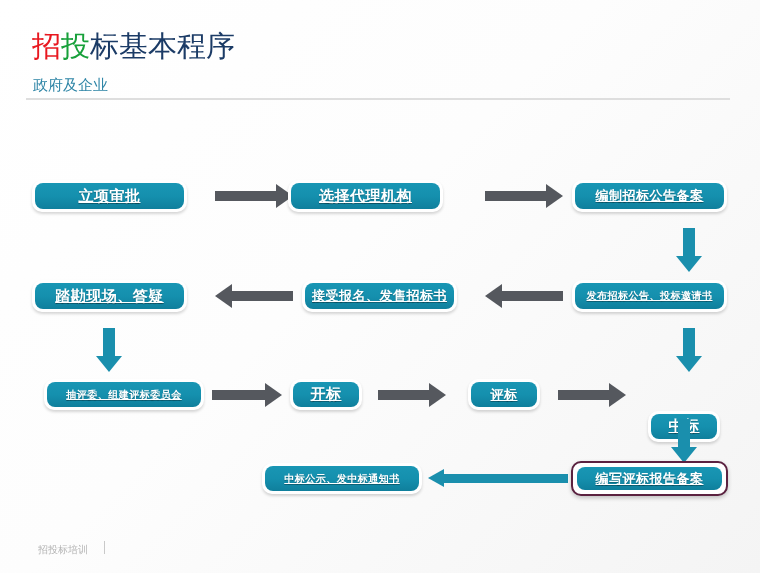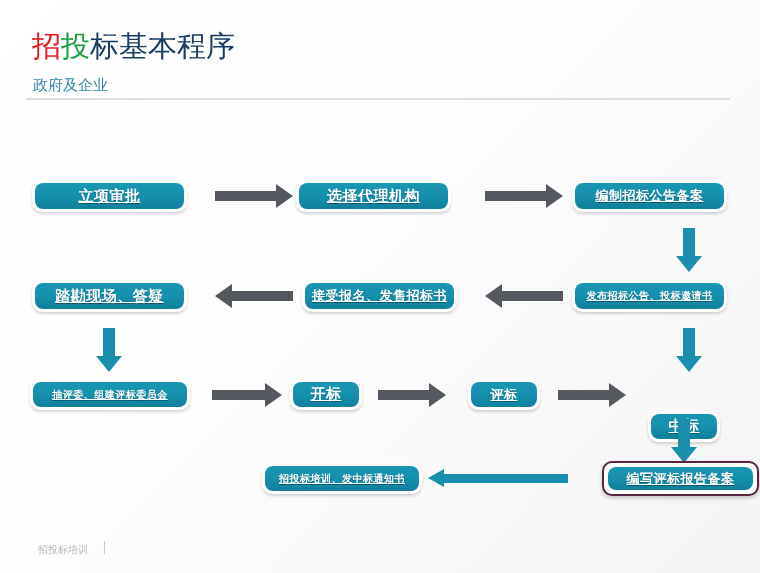--- a/index.html
+++ b/index.html
@@ -59,21 +59,20 @@
     letter-spacing: 0.5px;
     text-shadow: 0 1px 1px rgba(0,0,0,0.28);
     white-space: nowrap;
     text-decoration: underline;
   }
   .node.selected {
     background: #ffffff;
     border: 2px solid #5b2240;
     padding: 4px;
     box-shadow: 0 2px 4px rgba(0,0,0,0.22);
-    margin-left: 31px;
   }
   .fs-lg .inner { font-size: 15px; }
   .fs-md .inner { font-size: 13px; }
   .fs-sm .inner { font-size: 10px; }
 
   
   .garrow { position: absolute; }
   .garrow .shaft {
     position: absolute; background: #55585e;
   }
@@ -133,21 +132,21 @@
 
   <div class="node fs-lg" style="left:32px; top:180px; width:155px; height:32px;">
     <div class="inner">立项审批</div>
   </div>
 
   <div class="garrow right" style="left:215px; top:184px; width:78px; height:24px;">
     <div class="shaft" style="width:62px;"></div>
     <div class="head"></div>
   </div>
 
-  <div class="node fs-lg" style="left:296px; top:180px; width:155px; height:32px;">
+  <div class="node fs-lg" style="left:288px; top:180px; width:155px; height:32px;">
     <div class="inner">选择代理机构</div>
   </div>
 
   <div class="garrow right" style="left:485px; top:184px; width:78px; height:24px;">
     <div class="shaft" style="width:62px;"></div>
     <div class="head"></div>
   </div>
 
   <div class="node fs-md" style="left:572px; top:180px; width:155px; height:32px;">
     <div class="inner">编制招标公告备案</div>
@@ -183,21 +182,21 @@
   <div class="tarrow down" style="left:96px; top:328px; width:26px; height:44px;">
     <div class="shaft" style="height:30px;"></div>
     <div class="head"></div>
   </div>
 
   <div class="tarrow down" style="left:676px; top:328px; width:26px; height:44px;">
     <div class="shaft" style="height:30px;"></div>
     <div class="head"></div>
   </div>
 
-  <div class="node fs-sm" style="left:30px; top:379px; width:160px; height:31px;">
+  <div class="node fs-sm" style="left:44px; top:379px; width:160px; height:31px;">
     <div class="inner">抽评委、组建评标委员会</div>
   </div>
 
   <div class="garrow right" style="left:212px; top:383px; width:70px; height:24px;">
     <div class="shaft" style="width:54px;"></div>
     <div class="head"></div>
   </div>
 
   <div class="node fs-lg" style="left:290px; top:379px; width:72px; height:31px;">
     <div class="inner">开标</div>
@@ -220,21 +219,21 @@
   <div class="node fs-lg" style="left:648px; top:379px; width:72px; height:31px;margin-top:32px;">
     <div class="inner">中标</div>
   </div>
 
   <div class="tarrow down" style="left:671px; top:419px; width:26px; height:44px;">
     <div class="shaft" style="height:30px;"></div>
     <div class="head"></div>
   </div>
 
   <div class="node fs-sm" style="left:262px; top:463px; width:160px; height:31px;">
-    <div class="inner">招投标培训、发中标通知书</div>
+    <div class="inner">中标公示、发中标通知书</div>
   </div>
 
   <div class="tarrow left" style="left:428px; top:469px; width:140px; height:19px;">
     <div class="shaft" style="width:124px;"></div>
     <div class="head"></div>
   </div>
 
   <div class="node selected fs-md" style="left:571px; top:461px; width:157px; height:35px;">
     <div class="inner">编写评标报告备案</div>
   </div>

